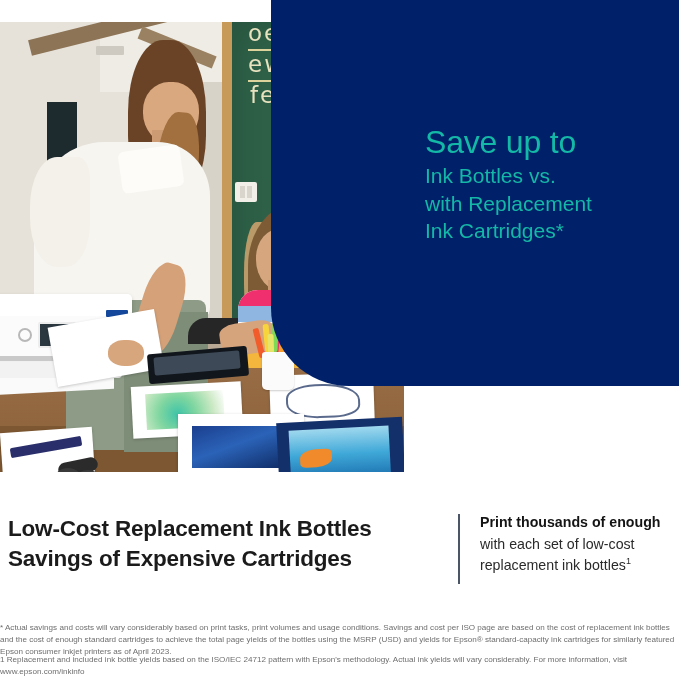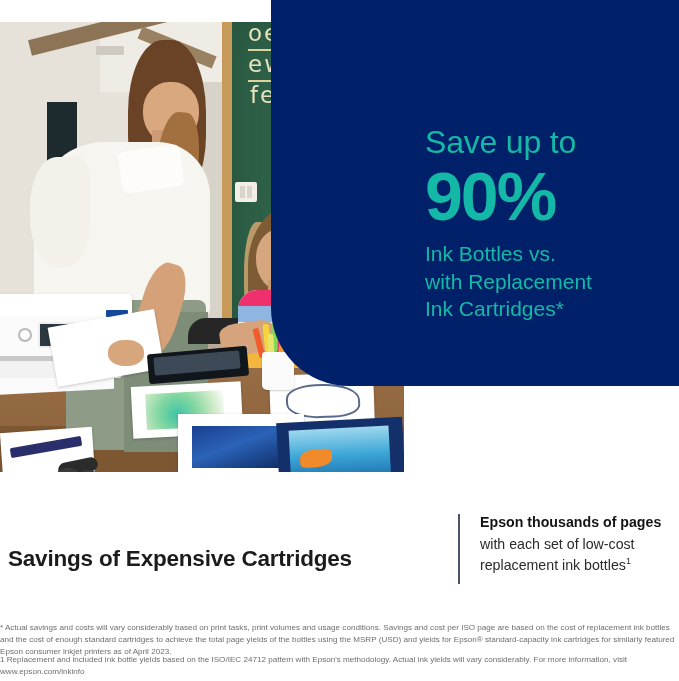--- a/index.html
+++ b/index.html
@@ -388,37 +388,36 @@
       <div class="paper-strip"></div>
       <div class="scissors-h"></div>
       <div class="scissors-r1"></div>
       <div class="scissors-r2"></div>
     </div>
   </div>
 
   <div class="blue-panel">
     <div class="blue-copy">
       <p class="save-up-to">Save up to</p>
-      <p class="big-pct">90%</p>
       <p class="sub-line">Ink Bottles vs.</p>
       <p class="sub-line">with Replacement</p>
       <p class="sub-line">Ink Cartridges*</p>
     </div>
   </div>
 </div>
 
 <div class="bottom">
   <div class="headline">
-    <br>
+    <span>Low-Cost Replacement Ink Bottles</span><br>
     <span>Savings of Expensive Cartridges</span>
   </div>
 
   <div class="divider"></div>
 
   <div class="side-copy">
-    <span class="bold">Epson thousands of pages</span>
+    <span class="bold">Print thousands of enough</span>
     <span>with each set of low-cost</span><br>
     <span>replacement ink bottles</span><sup>1</sup>
   </div>
 </div>
 
 <div class="legal l1">* Actual savings and costs will vary considerably based on print tasks, print volumes and usage conditions. Savings and cost per ISO page are based on the cost of replacement ink bottles and the cost of enough standard cartridges to achieve the total page yields of the bottles using the MSRP (USD) and yields for Epson® standard-capacity ink cartridges for similarly featured Epson consumer inkjet printers as of April 2023.</div>
 <div class="legal l2">1 Replacement and included ink bottle yields based on the ISO/IEC 24712 pattern with Epson's methodology. Actual ink yields will vary considerably. For more information, visit www.epson.com/inkinfo</div>
 
 </body></html>

